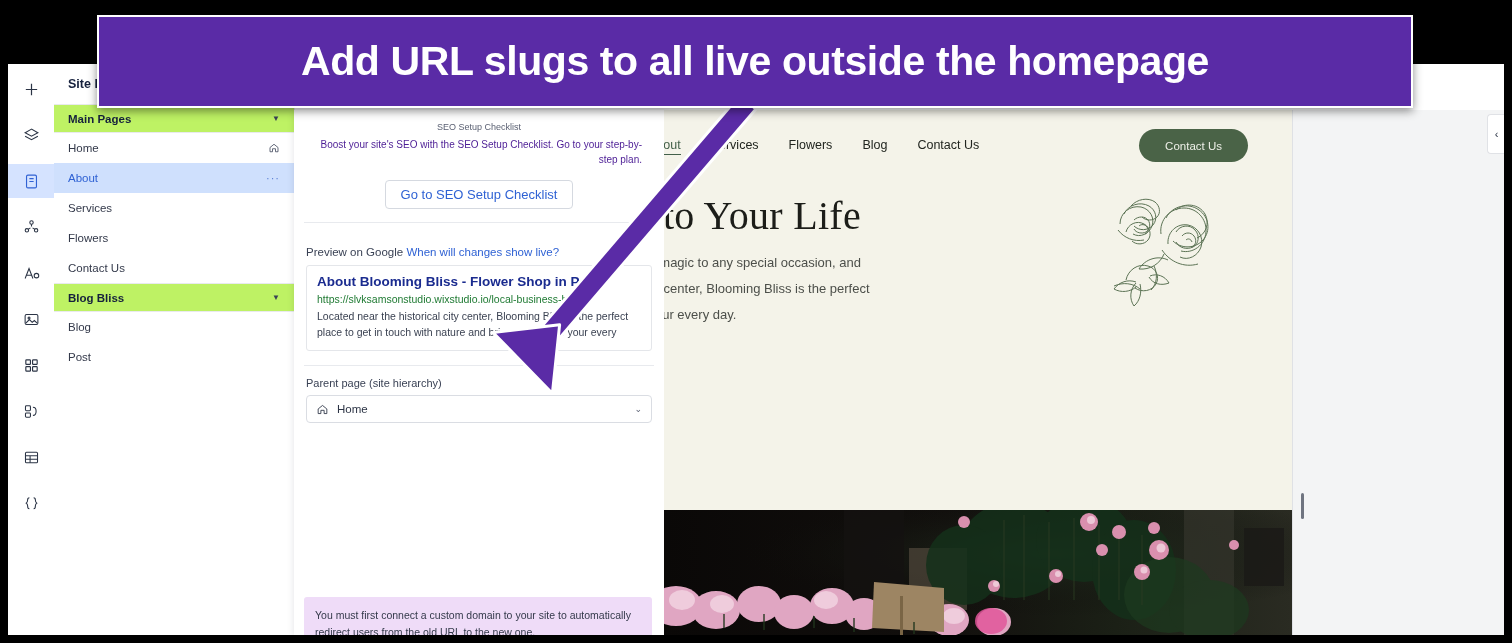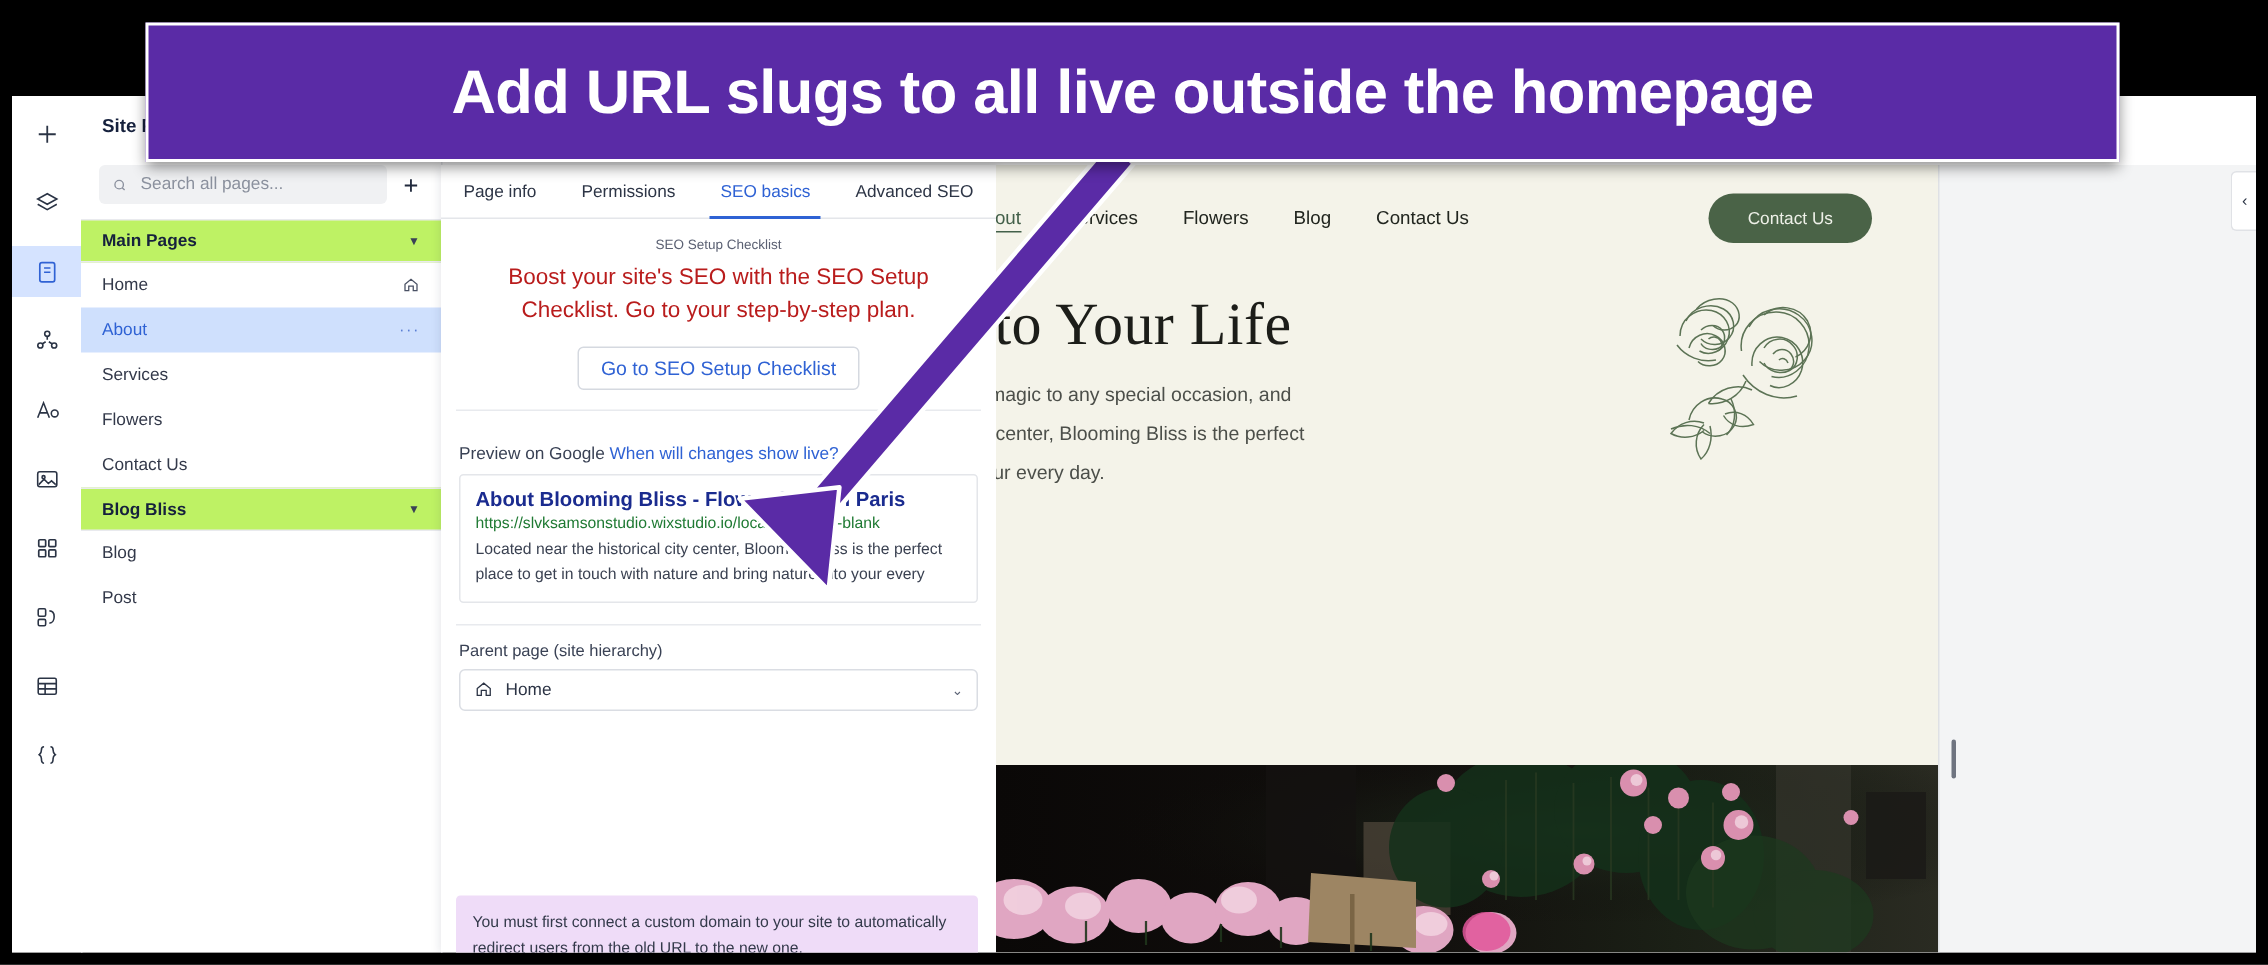--- a/index.html
+++ b/index.html
@@ -37,21 +37,21 @@
   #seo{position:absolute;left:286px;top:46px;width:370px;height:525px;background:#fff;box-shadow:0 1px 7px rgba(20,30,60,.13);}
   #seo-tabs{height:35px;border-bottom:1px solid #e4e6ea;display:flex;align-items:stretch;position:relative;}
   .tab{display:flex;align-items:center;padding:0 15px;font-size:11.5px;color:#2d3546;position:relative;white-space:nowrap;}
   .tab.active{color:#2f62d4;}
   .tab.active:after{content:"";position:absolute;left:8px;right:8px;bottom:-1px;height:2.5px;background:#2f62d4;}
   #tab-more{margin-left:auto;width:28px;display:flex;align-items:center;justify-content:center;border-left:1px solid #e7e9ed;color:#2d3546;font-size:12px;}
 
   #seo-body{height:490px;overflow:hidden;}
   .checklist{padding:12px 22px 0 22px;text-align:center;}
   .cl-kicker{font-size:9px;color:#5b6173;margin-bottom:6px;}
-  .cl-desc{font-size:15px;color:#b91c1c;line-height:1.45;}
+  .cl-desc{font-size:10px;color:#4c1d95;line-height:1.45;text-align:right;}
   .cl-btn{margin:13px auto 0 auto;display:inline-block;border:1px solid #d5d9e0;border-radius:4px;padding:6px 15px;font-size:13px;color:#2f62d4;background:#fff;}
   .hr{height:1px;background:#e8eaee;margin:13px 10px 0 10px;}
 
   .sec{padding:11px 12px 0 12px;}
   .sec-lbl{font-size:11.5px;color:#3a4255;margin-top:12px;}
   .sec-lbl .lk{color:#2f62d4;}
   .gbox{margin-top:7px;border:1px solid #e4e6ea;border-radius:3px;padding:8px 10px 10px 10px;}
   .g-title{font-size:13.5px;font-weight:bold;color:#1a2b8f;line-height:1.25;}
   .g-url{font-size:10.5px;color:#1f7a33;margin-top:2px;}
   .g-desc{font-size:10.5px;color:#3b4252;line-height:1.55;margin-top:3px;}
@@ -170,30 +170,20 @@
       <div class="rail-btn" style="margin-top:12px;">
         <svg viewBox="0 0 24 24" fill="none" stroke="currentColor" stroke-width="1.5">
             <path d="M9 4c-2 0-2.5 1.3-2.5 3S6 10.5 4.5 11.5c1.5 1 2 1.8 2 3.5S7 19.5 9 19.5"></path>
             <path d="M15 4c2 0 2.5 1.3 2.5 3s.5 3.5 2 4.5c-1.5 1-2 1.8-2 3.5s-.5 4.5-2.5 4.5"></path>
           </svg>
       </div>
     </div>
 
     <div id="pages">
       <div id="pages-head">Site Pages</div>
-      <div id="search-row">
-        <div id="search-box">
-          <svg width="11" height="11" viewBox="0 0 24 24" fill="none" stroke="#8b919e" stroke-width="2.2">
-              <circle cx="11" cy="11" r="7"></circle>
-              <path d="m20 20-4-4"></path>
-            </svg>
-          <input placeholder="Search all pages..." style="">
-        </div>
-        <div id="add-page">+</div>
-      </div>
 
       <div class="grp">
         <span>Main Pages</span>
         <span class="caret">▼</span>
       </div>
       <div class="page-row pad">
         <span>Home</span>
         <span class="rt">
           <svg width="12" height="12" viewBox="0 0 24 24" fill="none" stroke="currentColor" stroke-width="1.7">
               <path d="M4 11 12 4.5 20 11v8.5h-5v-6h-6v6H4z"></path>
@@ -220,27 +210,20 @@
       </div>
       <div class="page-row pad">
         <span>Blog</span>
       </div>
       <div class="page-row pad">
         <span>Post</span>
       </div>
     </div>
 
     <div id="seo">
-      <div id="seo-tabs">
-        <div class="tab">Page info</div>
-        <div class="tab">Permissions</div>
-        <div class="tab active">SEO basics</div>
-        <div class="tab">Advanced SEO</div>
-        <div id="tab-more">›</div>
-      </div>
 
       <div id="seo-body">
         <div class="checklist">
           <div class="cl-kicker">SEO Setup Checklist</div>
           <div class="cl-desc">Boost your site's SEO with the SEO Setup Checklist. Go to your step-by-step plan.</div>
           <div class="cl-btn">Go to SEO Setup Checklist</div>
         </div>
         <div class="hr"></div>
 
         <div class="sec">

